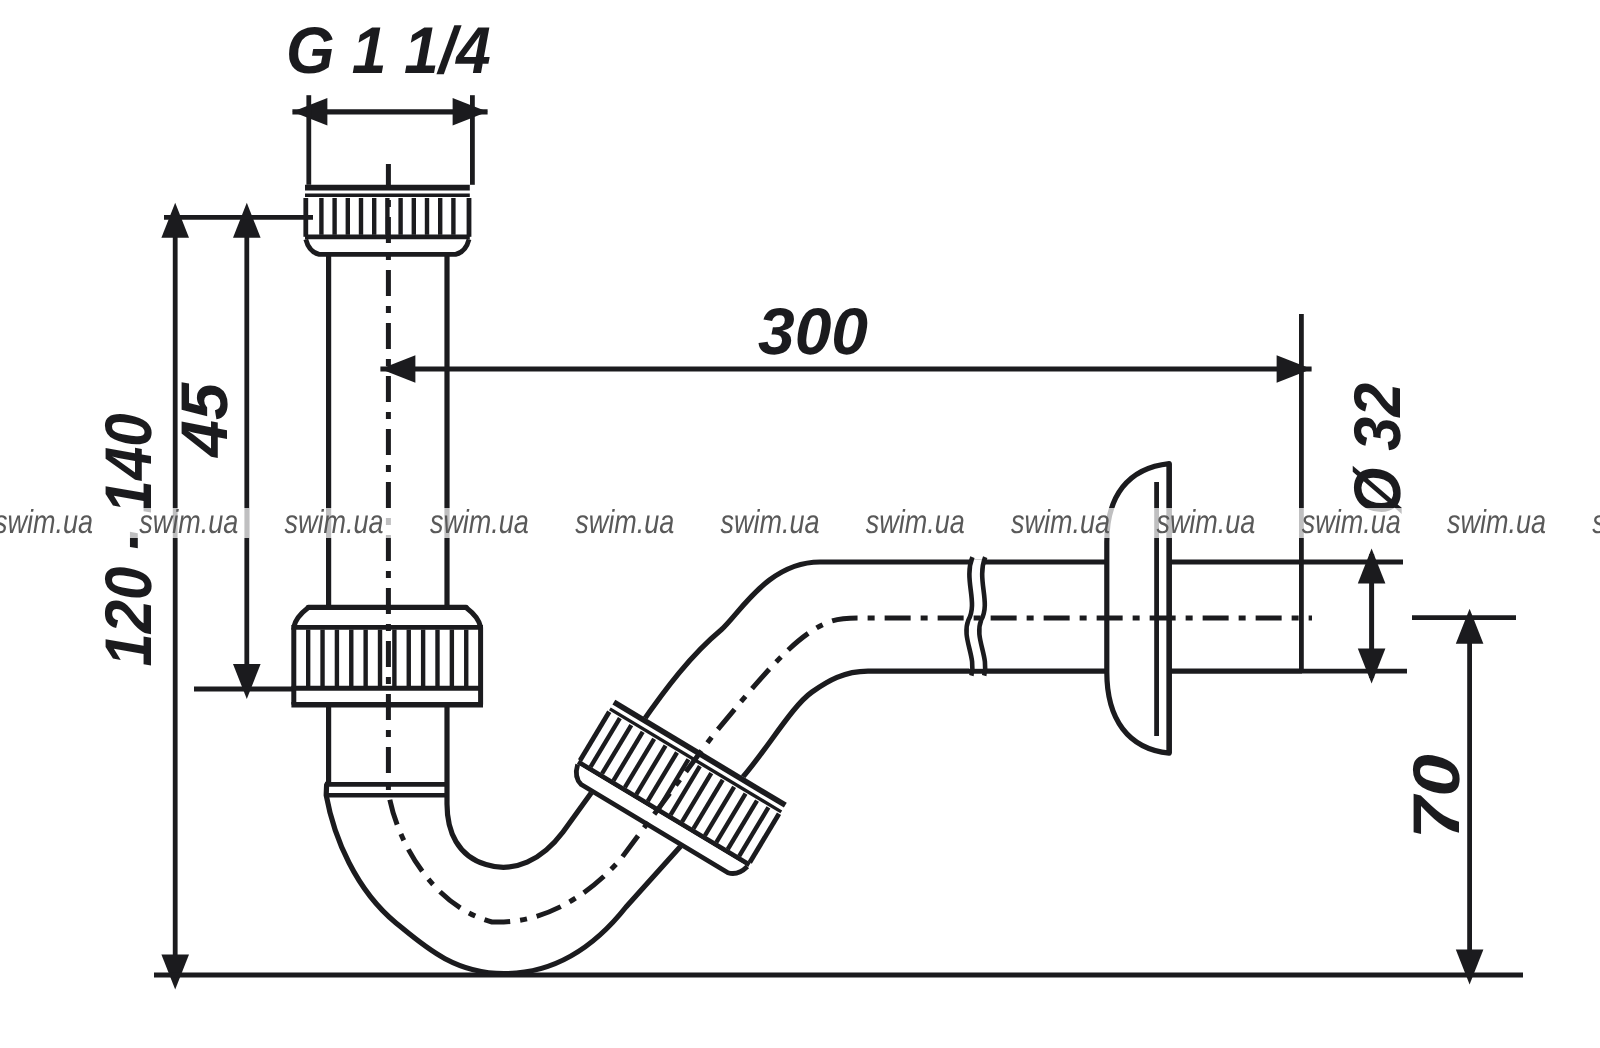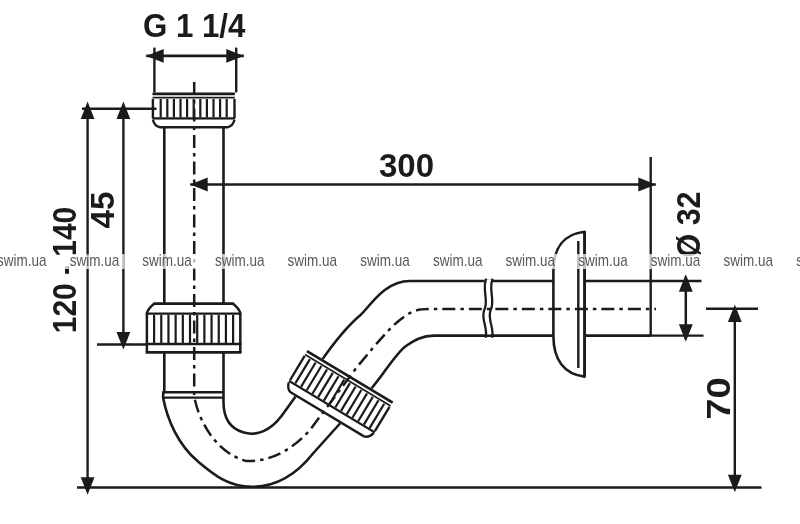--- a/index.html
+++ b/index.html
@@ -1,15 +1,15 @@
 <!DOCTYPE html>
 <html><head><meta charset="utf-8">
 <style>
 html,body{margin:0;padding:0;background:#ffffff;}
-#stage{position:relative;width:800px;height:524px;overflow:hidden;}
+#stage{position:relative;width:800px;height:524px;overflow:hidden;font-style:italic;}
 </style></head>
 <body>
 <div id="stage"><svg width="800" height="524" viewBox="0 0 800 524">
       <path d="M 164.3 127 L 164.3 391 L 163.3 392.5 L 163.1 397.6 C 167 419, 178 445, 198 461.5 C 212 473, 227 486.8, 252 486.8 C 276 486.8, 296 475, 313 453.5 L 371 389 C 384 374, 396 353, 406 346 C 414 340.5, 422 335.6, 434 335.6 L 651 335.6 L 651 281 L 410 281 C 384 281, 370 306.5, 360.5 315 C 345.5 327.5, 333 344, 320.5 362 L 281.5 416 C 271 430, 257 436.8, 243 432.3 C 229 428, 223.5 416, 223.5 402 L 223.5 127 Z" fill="#ffffff" stroke="none"></path>
 <path d="M 164.3 127 L 164.3 391 L 163.3 392.5 L 163.1 397.6 C 167 419, 178 445, 198 461.5 C 212 473, 227 486.8, 252 486.8 C 276 486.8, 296 475, 313 453.5 L 371 389 C 384 374, 396 353, 406 346 C 414 340.5, 422 335.6, 434 335.6 L 651 335.6" fill="none" stroke="#1b1b1e" stroke-width="2.6" stroke-linecap="butt" stroke-linejoin="round"></path>
 <path d="M 223.5 127 L 223.5 402 C 223.5 416, 229 428, 243 432.3 C 257 436.8, 271 430, 281.5 416 L 320.5 362 C 333 344, 345.5 327.5, 360.5 315 C 370 306.5, 384 281, 410 281 L 651 281" fill="none" stroke="#1b1b1e" stroke-width="2.6" stroke-linecap="butt" stroke-linejoin="round"></path>
 <line x1="162.6" y1="392.2" x2="223.5" y2="392.2" stroke="#1b1b1e" stroke-width="2.4" stroke-linecap="butt"></line>
 <line x1="162.8" y1="397.6" x2="223.3" y2="397.6" stroke="#1b1b1e" stroke-width="2.2" stroke-linecap="butt"></line>
 <line x1="651" y1="281" x2="701.5" y2="281" stroke="#1b1b1e" stroke-width="2.4" stroke-linecap="butt"></line>
 <line x1="651" y1="335.6" x2="703.5" y2="335.6" stroke="#1b1b1e" stroke-width="2.4" stroke-linecap="butt"></line>

